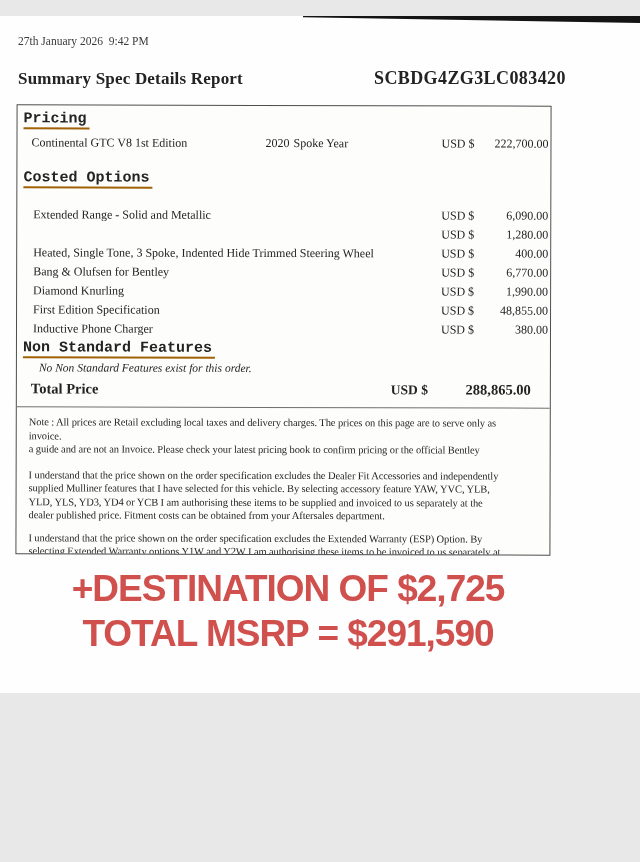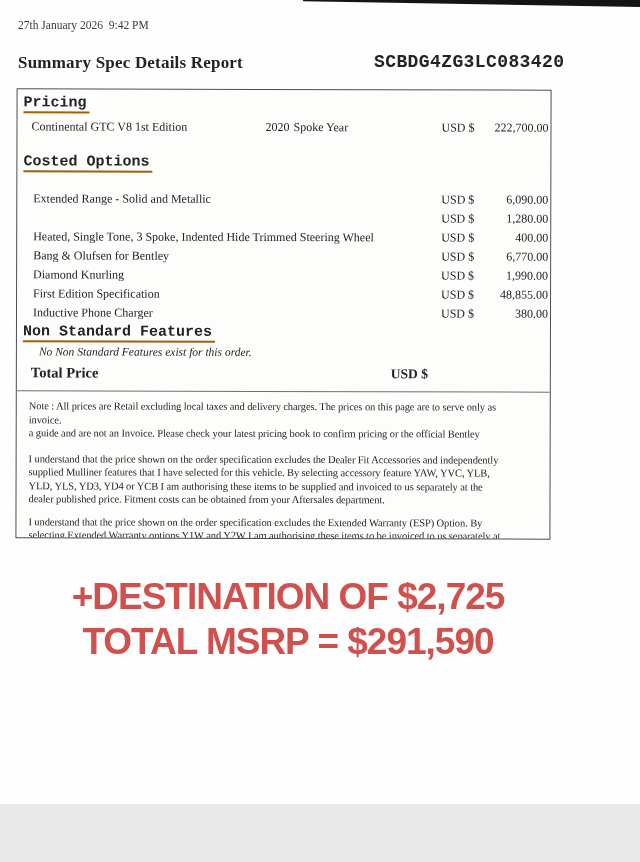--- a/index.html
+++ b/index.html
@@ -1,22 +1,22 @@
 <!DOCTYPE html>
 <html style="--red: #d0504e;"><head>
 <meta charset="utf-8">
 <style>
   :root { --red: #d0504e; --ink: #232323; }
   * { box-sizing: border-box; }
   html, body { margin: 0; padding: 0; }
   body { background: #e8e8e8; }
   .page {
     position: relative;
-    width: 640px; height: 804px;
-    margin: 0 auto;
+    width: 640px; height: 677px;
+    margin: 16px auto;
     background: #fefefe;
     overflow: hidden;
     font-family: "Liberation Serif", serif;
     color: var(--ink);
   }
   
   .scan-wedge {
     position: absolute; top: 0; left: 303; left: 303px;
     width: 337px; height: 7px;
     background: #141414;
@@ -25,21 +25,21 @@
   .datetime {
     position: absolute; top: 19px; left: 18px;
     font-size: 11.5px; color: #3a3a3a; white-space: pre;
   }
   .doc-title {
     position: absolute; top: 53px; left: 18px;
     font-size: 17px; font-weight: bold; letter-spacing: .2px;
   }
   .vin {
     position: absolute; top: 52px; left: 374px;
-    font-size: 18px; font-weight: bold; letter-spacing: .4px; font-family: Liberation Mono, monospace;
+    font-size: 18px; font-weight: bold; letter-spacing: .4px;
   }
   
   .report-box {
     position: absolute; top: 89px; left: 16px;
     width: 535px; height: 450px;
     border: 1px solid #4e4e4e;
     background: #fdfdfc;
     overflow: hidden;
     transform: rotate(0.15deg);
   }
@@ -76,21 +76,21 @@
   .total-row .tlabel { position: absolute; left: 14px; top: 0; font-size: 14.5px; }
   .total-row .tcur   { position: absolute; left: 374px; top: 1px; font-size: 13.5px; }
   .total-row .tamt   { position: absolute; right: 19px; top: 0; width: 140px; text-align: right; font-size: 14.5px; }
   .separator { margin-top: 8px; border-top: 1px solid #6f6f6f; height: 0; }
   .note { margin: 12px 8px 0 12px; font-size: 10.5px; line-height: 13.5px; letter-spacing: -0.1px; color: #1e1e1e; }
   .note.first { margin-top: 8px; }
   .note.third { margin-top: 9px; }
   .note .nline { white-space: nowrap; }
   
   .red-block {
-    position: absolute; top: 574px; left: 0; width: 576px;
+    position: absolute; top: 550px; left: 0; width: 576px;
     text-align: center;
     font-family: "Liberation Sans", sans-serif;
     font-weight: bold; color: var(--red);
     font-size: 37px; line-height: 45px; letter-spacing: -1px;
   }
   .footer-red {
     position: absolute; top: 803px; left: 0; width: 616px;
     text-align: center;
     font-family: "Liberation Sans", sans-serif;
     font-weight: bold; color: var(--red);
@@ -165,20 +165,21 @@
     </div>
 
     <div class="sec-head nsf">
       <span>Non Standard Features</span>
     </div>
     <div class="nsf-empty">No Non Standard Features exist for this order.</div>
 
     <div class="row total-row">
       <span class="tlabel">Total Price</span>
       <span class="tcur">USD $</span>
+      <span class="tamt">288,865.00</span>
     </div>
 
     <div class="separator"></div>
 
     <div class="note first">
       <div class="nline">Note : All prices are Retail excluding local taxes and delivery charges. The prices on this page are to serve only as</div>
       <div class="nline">invoice.</div>
       <div class="nline">a guide and are not an Invoice. Please check your latest pricing book to confirm pricing or the official Bentley</div>
     </div>
 

